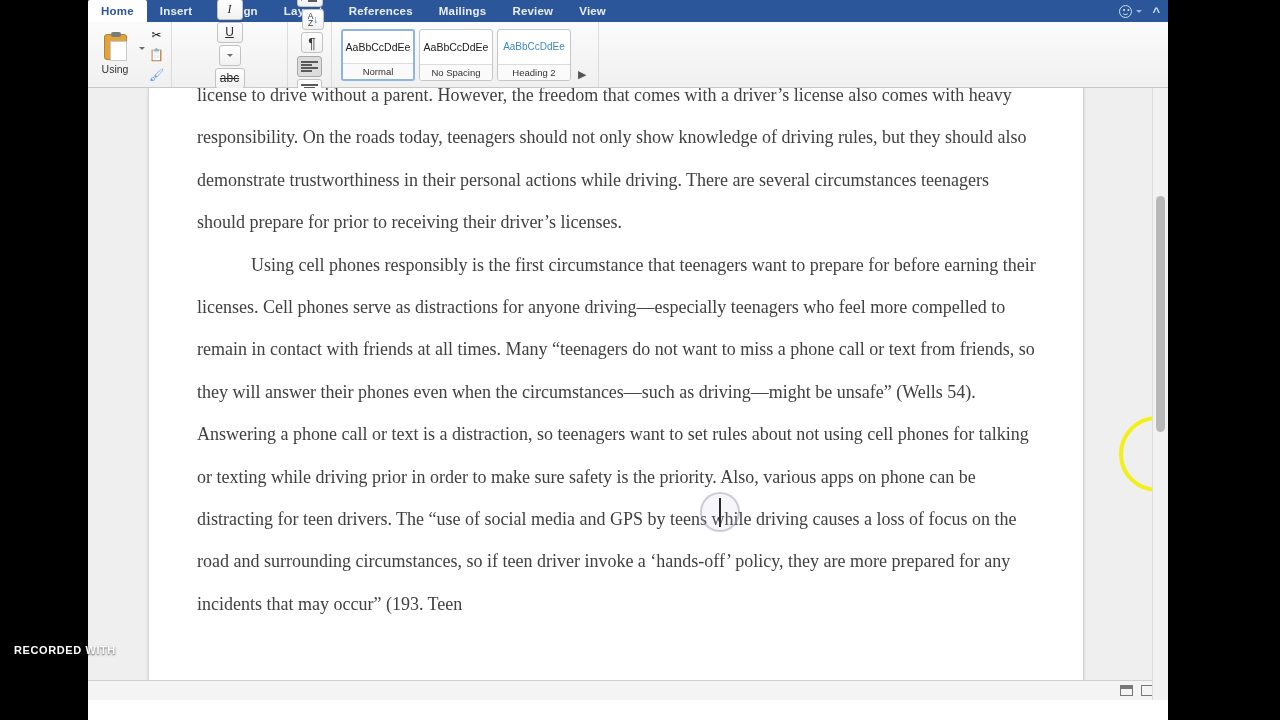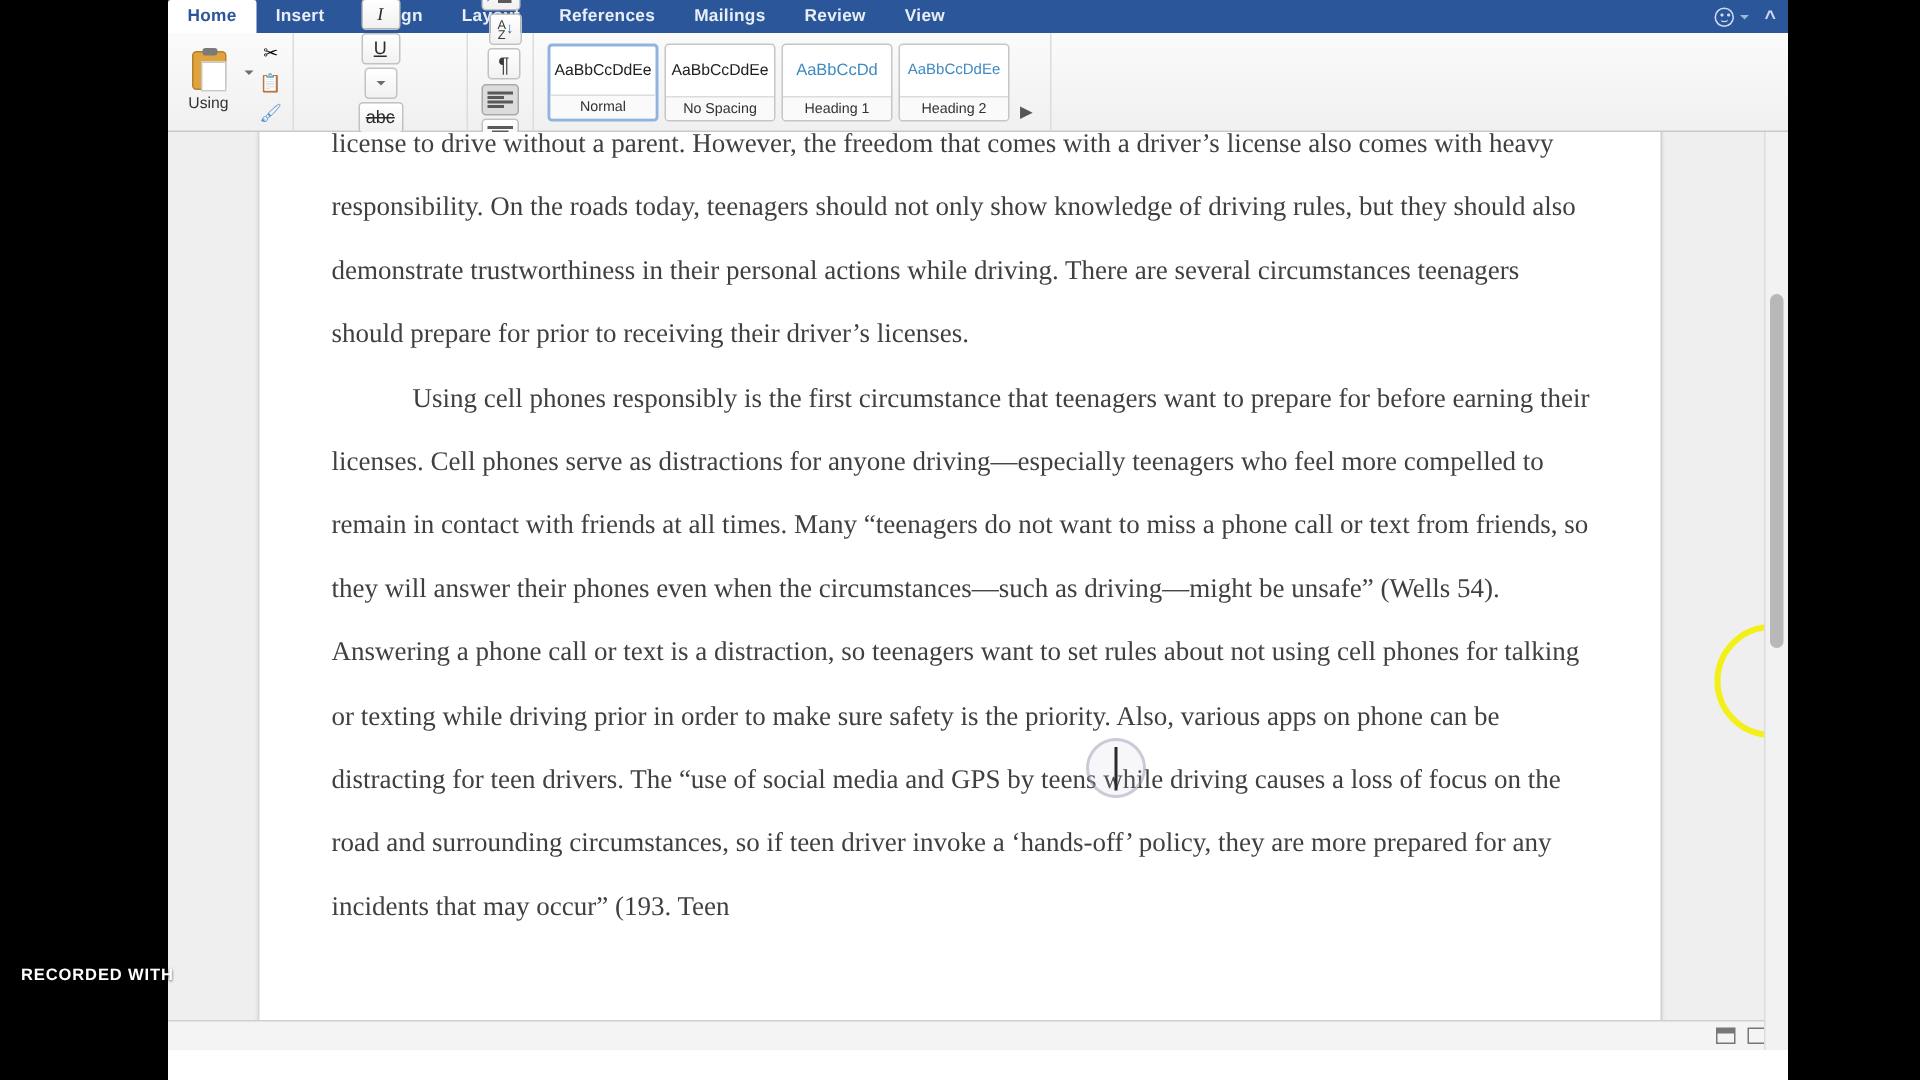--- a/index.html
+++ b/index.html
@@ -5,21 +5,21 @@
   * { box-sizing: border-box; margin: 0; padding: 0; }
   html, body { width: 1280px; height: 720px; overflow: hidden; }
   body {
     font-family: "Liberation Sans", sans-serif;
     background: #000;
     position: relative;
   }
   
   #app {
     position: absolute;
-    left: 112px; top: 0;
+    left: 88px; top: 0;
     width: 1080px; height: 720px;
     background: #ffffff;
     overflow: hidden;
   }
 
   
   .tabbar {
     height: 22px;
     background: #2b579a;
     display: flex;
@@ -575,24 +575,20 @@
       <div class="gallery">
         <div class="style-card sel">
           <div class="style-prev">AaBbCcDdEe</div>
           <div class="style-name">Normal</div>
         </div>
         <div class="style-card">
           <div class="style-prev">AaBbCcDdEe</div>
           <div class="style-name">No Spacing</div>
         </div>
         <div class="style-card">
-          <div class="style-prev h">AaBbCcDd</div>
-          <div class="style-name">Heading 1</div>
-        </div>
-        <div class="style-card">
           <div class="style-prev h" style="font-size:10px;">AaBbCcDdEe</div>
           <div class="style-name">Heading 2</div>
         </div>
         <div class="gal-more">▶</div>
       </div>
     </div>
 
     <div class="grp">
       <div class="styles-pane">
         

